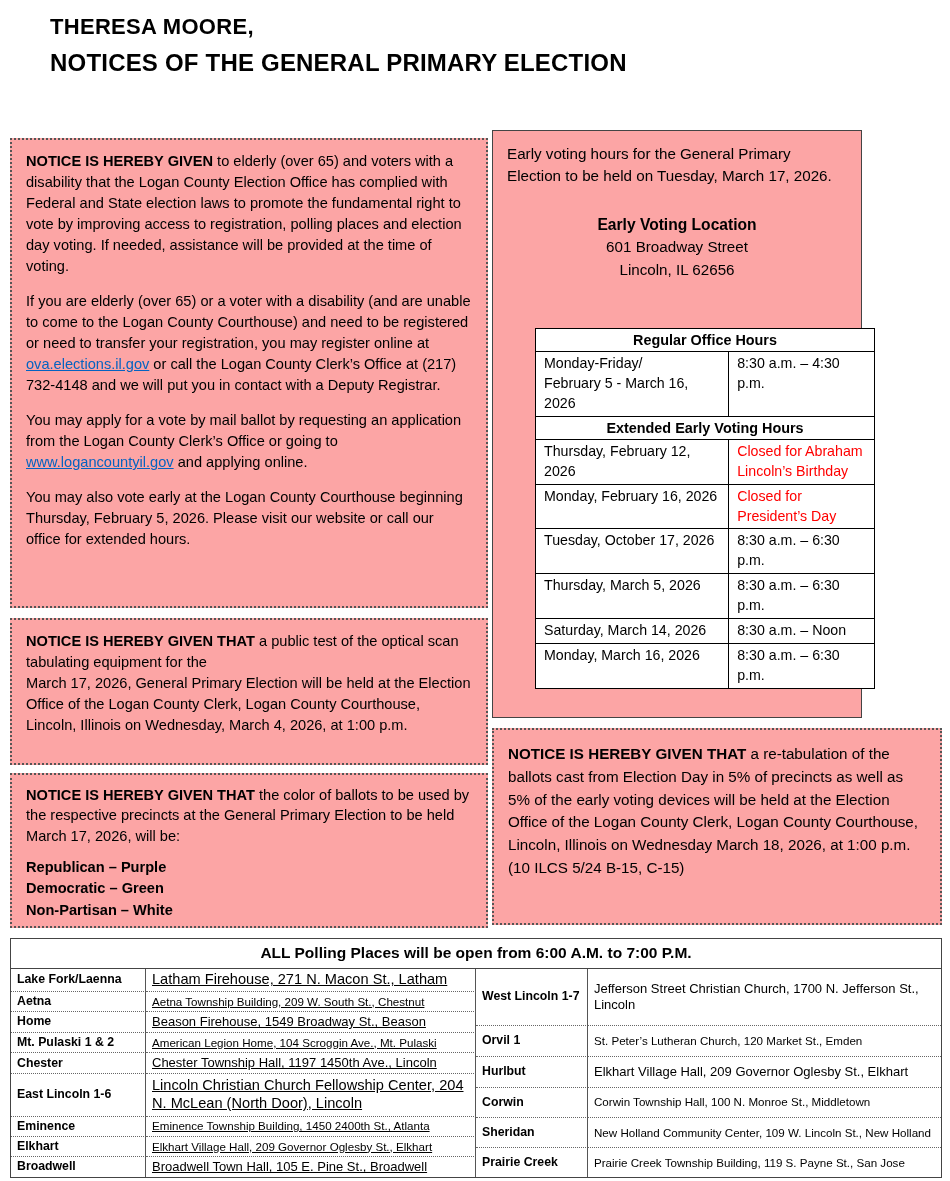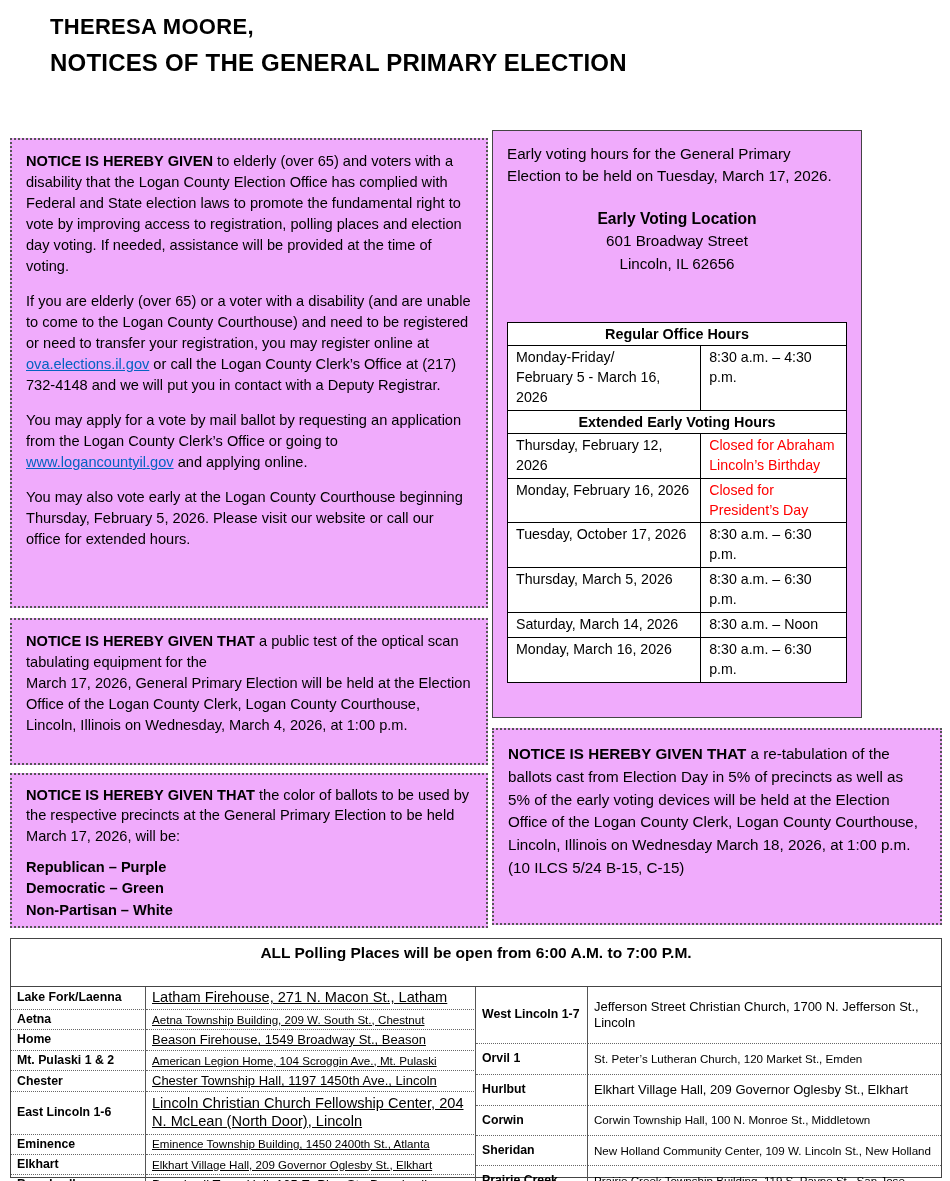--- a/index.html
+++ b/index.html
@@ -7,51 +7,51 @@
   body { font-family:"Liberation Sans", sans-serif; color:#000; }
   .page { position:relative; width:950px; height:1181px; background:#fff; overflow:hidden; }
 
   
   .doc-header { position:absolute; left:50px; top:14px; }
   .h-name   { font-size:22px; font-weight:bold; letter-spacing:.3px; }
   .h-title  { font-size:17px; font-weight:bold; margin-top:8px; letter-spacing:.2px; }
   .h-notice { font-size:24px; font-weight:bold; margin-top:9px; letter-spacing:.2px; }
 
   
-  .box { position:absolute; background:#f0abfc; }
+  .box { position:absolute; background:#fca5a5; }
   .dotted { border:1px dotted #333; outline:1px dotted #777; outline-offset:-3px; }
   .dotted { outline:none; border:2px dotted #555; }
   .solid  { border:1px solid #444; }
 
   .box-access { left:10px;  top:138px; width:478px; height:470px; padding:11px 14px; font-size:14.6px; line-height:1.44; }
   .box-access p + p { margin-top:14px; }
 
   .box-test   { left:10px;  top:618px; width:478px; height:147px; padding:11px 14px; font-size:14.6px; line-height:1.44; }
 
   .box-colors { left:10px;  top:773px; width:478px; height:155px; padding:10px 14px; font-size:14.6px; line-height:1.4; overflow:hidden; }
   .color-lines { margin-top:11px; text-align:left; font-weight:bold; line-height:1.45; }
 
   .box-early  { left:492px; top:130px; width:370px; height:588px; padding:12px 14px; font-size:15.2px; line-height:1.45; }
-  .ev-location { text-align:center; margin-top:20px; line-height:1.5; }
+  .ev-location { text-align:center; margin-top:26px; line-height:1.5; }
   .loc-head { font-weight:bold; font-size:15.6px; }
 
   .box-retab  { left:492px; top:728px; width:450px; height:197px; padding:13px 14px; font-size:15.2px; line-height:1.5; }
 
   .link { color:#0563C1; text-decoration:underline; cursor:pointer; }
   .red  { color:#FF0000; }
 
   
-  .hours-table { width:100%; margin-top:46px; border-collapse:collapse; font-size:14.2px; line-height:1.4; }
+  .hours-table { width:100%; margin-top:46px; border-collapse:collapse; font-size:14.2px; line-height:1.4;margin-left:28px; }
   .hours-table td { border:1px solid #000; padding:2px 8px; vertical-align:top; background:#fff; }
   .hours-table .th-row td { font-weight:bold; text-align:center; padding:1px 4px; font-size:14.4px; }
   .pre-line { white-space:pre-line; }
 
   
   .polling { position:absolute; left:10px; top:938px; width:932px; height:240px; border:1px solid #444; background:#fff; }
-  .polling-title { font-weight:bold; text-align:center; font-size:15.5px; padding:5px 0 24px; border-bottom:1px solid #444; }
+  .polling-title { font-weight:bold; text-align:center; font-size:15.5px; padding:5px 0 6px; border-bottom:1px solid #444; }
   .polling-body { display:flex; height:calc(100% - 30px); }
   .phalf { width:50%; }
   .ptable { width:100%; height:100%; border-collapse:separate; border-spacing:0; }
   .ptable td { padding:1px 6px; vertical-align:middle; border-bottom:1px dotted #666; }
   .ptable tr:last-child td { border-bottom:none; }
   .ptable td.precinct { font-weight:bold; font-size:12.3px; border-right:1px solid #555; line-height:1.25; }
   .ptable-left  td.precinct { width:135px; }
   .ptable-right td.precinct { width:112px; }
   .ptable-left  td.place { border-right:1px solid #555;text-decoration:underline; }
   .ptable td.place { line-height:1.22; }

